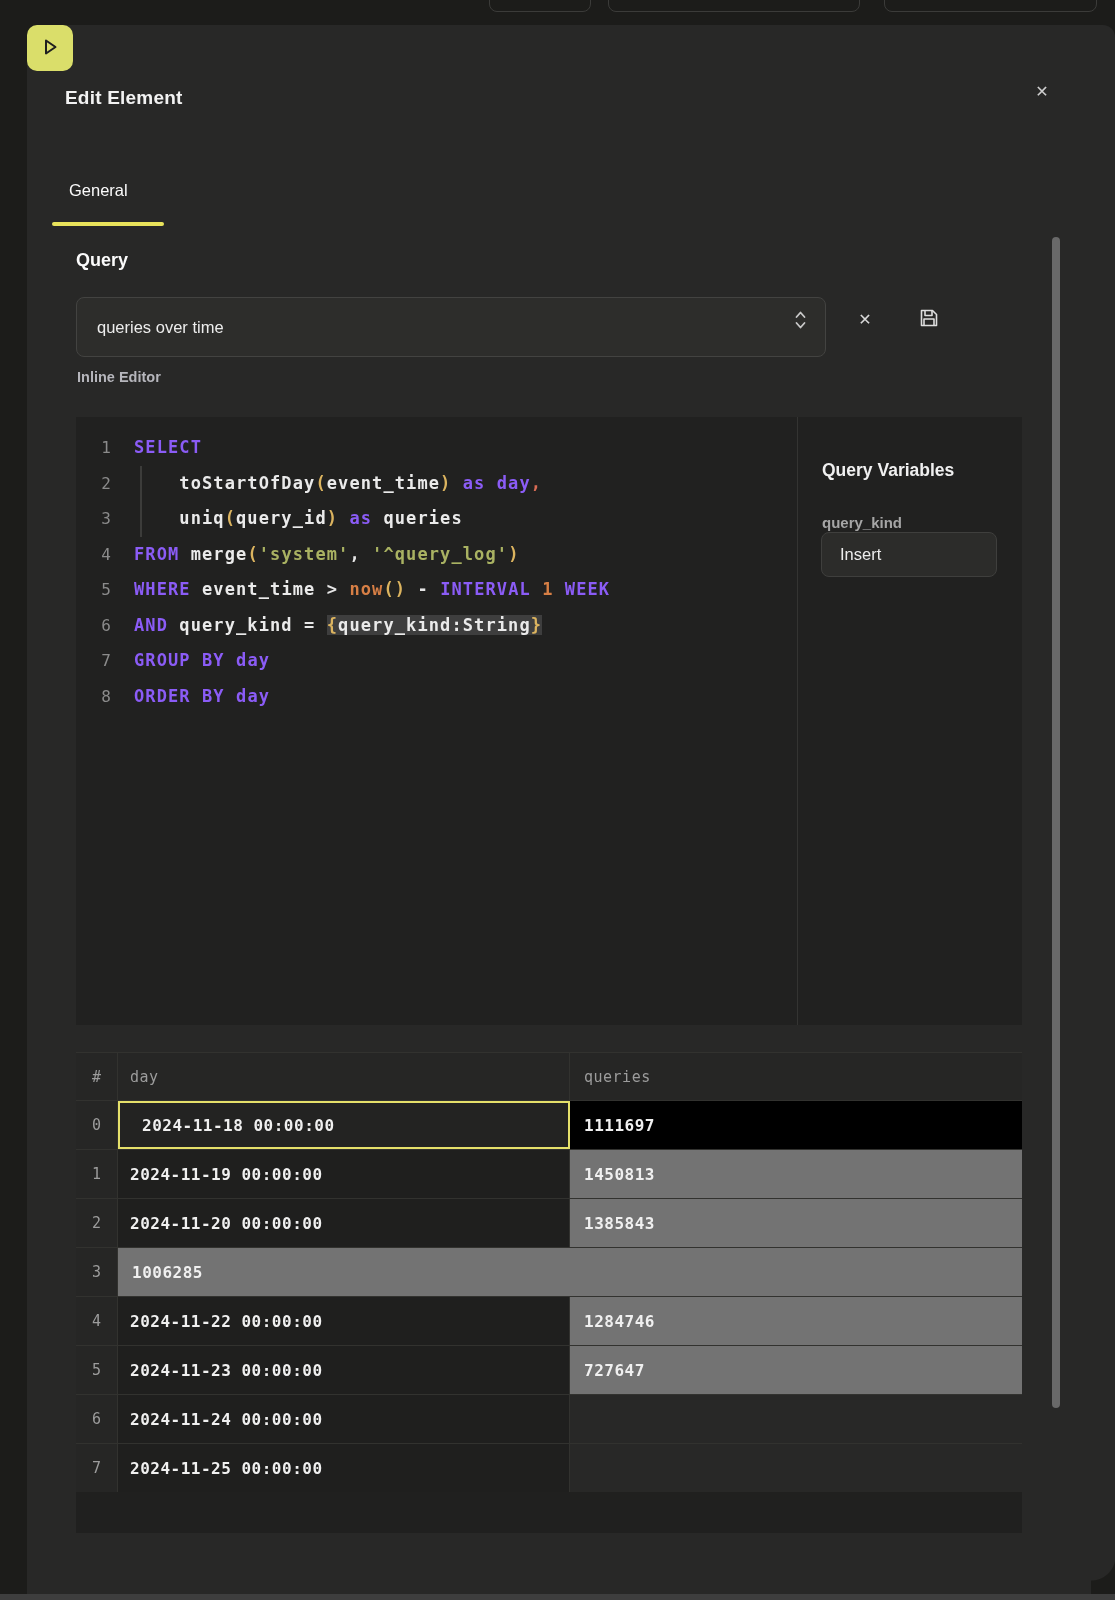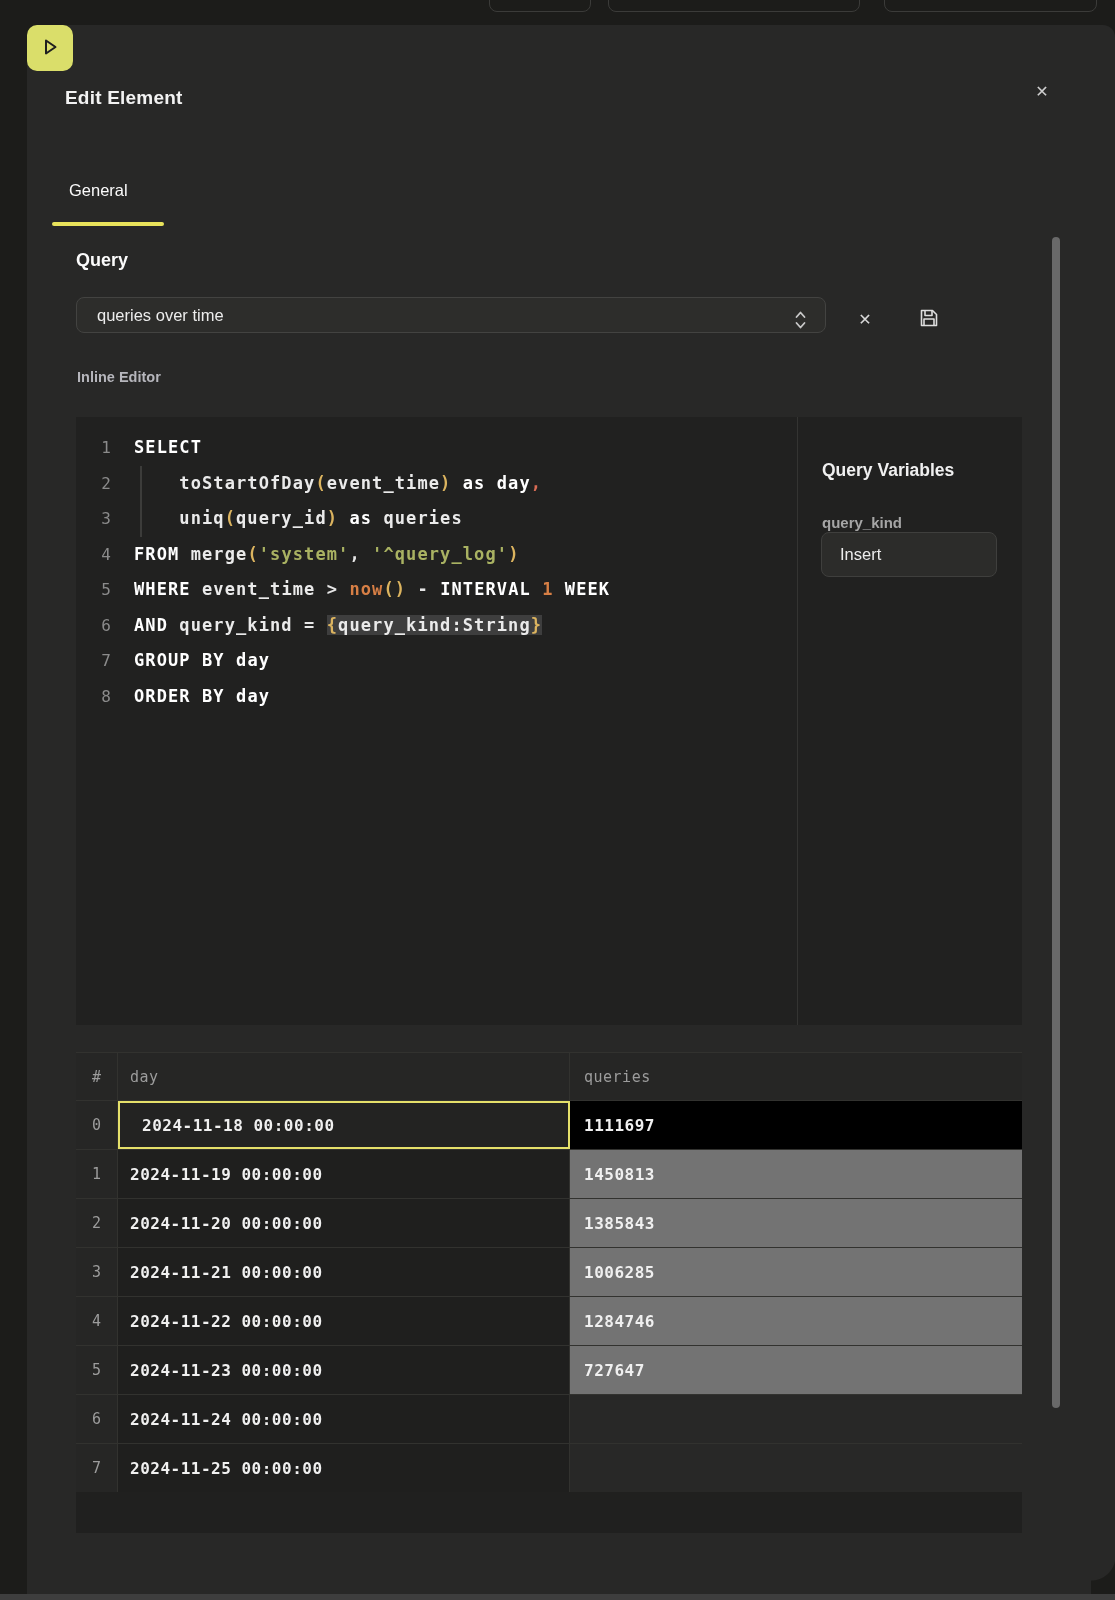--- a/index.html
+++ b/index.html
@@ -17,42 +17,42 @@
            background:#282827; border-radius:12px 12px 0 0; }
   .modal-title { position:absolute; left:38px; top:62px; font-size:19px; font-weight:600; color:#f2f2f2; letter-spacing:.2px; }
   .close-btn { position:absolute; left:1000px; top:52px; width:30px; height:30px; background:none; border:none;
                color:#cfcfcf; font-size:16px; cursor:pointer; line-height:30px; text-align:center; }
 
   .tab { position:absolute; left:42px; top:156px; font-size:16.5px; color:#fafafa; cursor:pointer; }
   .tab-underline { position:absolute; left:25px; top:197px; width:112px; height:3.5px; background:#e9e35b; border-radius:2px; }
 
   .query-heading { position:absolute; left:49px; top:225px; font-size:18px; font-weight:700; color:#fbfbfb; }
 
-  .select { position:absolute; left:49px; top:272px; width:750px; height:36px; background:#2d2d2b;
+  .select { position:absolute; left:49px; top:272px; width:750px; height:60px; background:#2d2d2b;
             border:1px solid #434341; border-radius:8px; display:flex; align-items:center; cursor:pointer; }
   .select .val { margin-left:20px; font-size:16.5px; color:#ececec; }
   .select .chev { position:absolute; right:18px; top:12px; }
 
   .icon-btn { position:absolute; background:none; border:none; cursor:pointer; }
   .clear-btn { left:822px; top:278px; width:32px; height:32px; color:#d8d8d8; font-size:16px; }
   .save-btn  { left:886px; top:278px; width:32px; height:32px; }
   .run-btn   { left:948px; top:275px; width:46px; height:46px; background:#dade6a; border:none; border-radius:10px;
                cursor:pointer; display:flex; align-items:center; justify-content:center; }
 
   .inline-editor-label { position:absolute; left:50px; top:344px; font-size:14.5px; font-weight:600; color:#b6b6bc; }
 
   
   .editor { position:absolute; left:49px; top:392px; width:946px; height:608px; background:#212120; }
   .code { position:absolute; left:0; top:13px; width:721px;
           font-family:"DejaVu Sans Mono", monospace; font-size:17px; font-weight:700;
           line-height:35.5px; letter-spacing:1.1px; white-space:pre; }
   .cl { display:flex; }
   .ln { width:36px; text-align:right; color:#8b8b8b; font-weight:400; font-size:16px; flex:none; }
   .ct { margin-left:22px; }
-  .kw { color:#ffffff; }
+  .kw { color:#8b5cf6; }
   .fn { color:#eaeaea; }
   .pl { color:#eaeaea; }
   .op { color:#e6e6e6; }
   .par { color:#dcb45f; }
   .str { color:#a9b262; }
   .num { color:#d77f45; }
   .comma { color:#d96c55; }
   .hl { background:#3e3e3e; }
   .indent-guide { position:absolute; left:64px; top:49px; width:1.5px; height:71px; background:#3c3c3a; }
 
@@ -165,21 +165,20 @@
             <div class="cell c-day">2024-11-19 00:00:00</div>
             <div class="cell c-q">1450813</div>
           </div>
           <div class="trow">
             <div class="cell c-idx">2</div>
             <div class="cell c-day">2024-11-20 00:00:00</div>
             <div class="cell c-q">1385843</div>
           </div>
           <div class="trow">
             <div class="cell c-idx">3</div>
-            <div class="cell c-day">2024-11-21 00:00:00</div>
             <div class="cell c-q">1006285</div>
           </div>
           <div class="trow">
             <div class="cell c-idx">4</div>
             <div class="cell c-day">2024-11-22 00:00:00</div>
             <div class="cell c-q">1284746</div>
           </div>
           <div class="trow">
             <div class="cell c-idx">5</div>
             <div class="cell c-day">2024-11-23 00:00:00</div>

